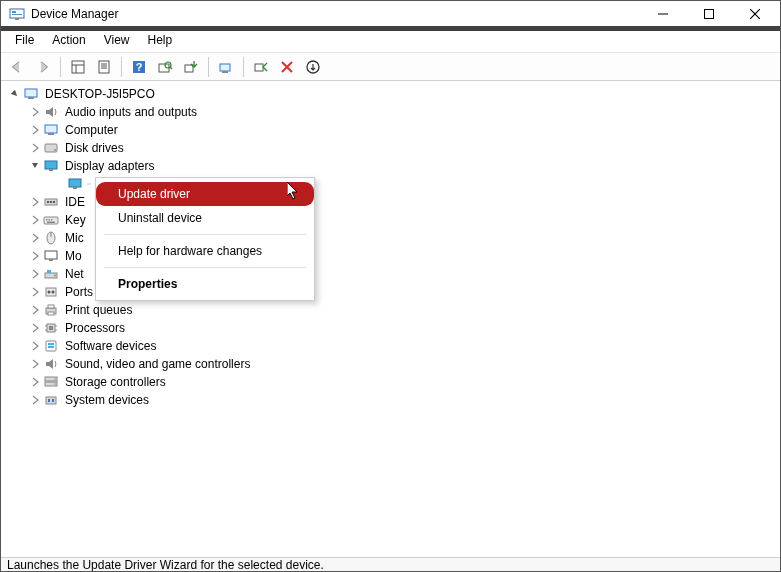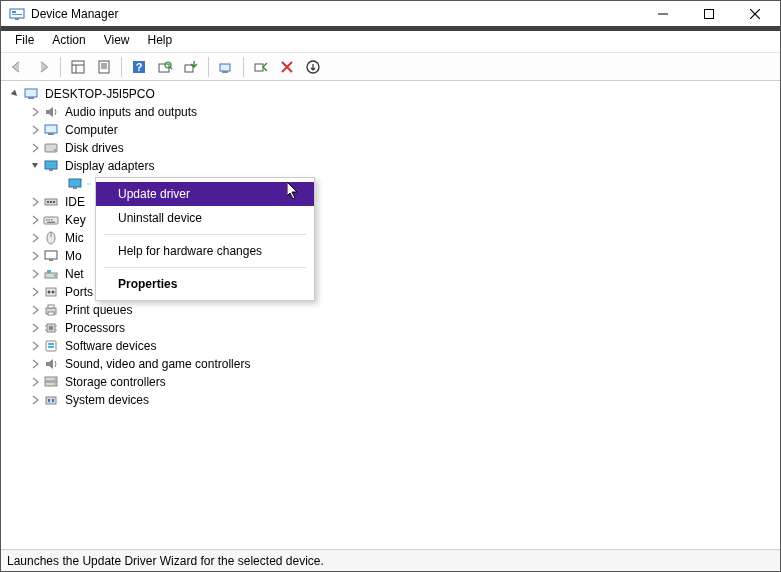--- a/index.html
+++ b/index.html
@@ -18,24 +18,24 @@
 .tree-row { display: flex; align-items: center; height: 18px; font-size: 12px; white-space: nowrap; cursor: default; }
 .tree-row .expander { width: 16px; height: 16px; display: flex; align-items: center; justify-content: center; color: #666; }
 .tree-row .dev-icon { width: 16px; height: 16px; margin-right: 4px; display: flex; align-items: center; justify-content: center; }
 .tree-row .label { padding: 1px 2px; }
 .tree-row.selected .label { background: #cce8ff; }
 .indent-0 { padding-left: 4px; align-items: center; }
 .indent-1 { padding-left: 24px; }
 .indent-2 { padding-left: 48px; }
 .context-menu { position: absolute; background: #fff; border: 1px solid #ccc; box-shadow: 3px 3px 6px rgba(0,0,0,0.2); min-width: 220px; padding: 4px 0; font-size: 12px; }
 .context-menu .cmenu-row { height: 24px; display: flex; align-items: center; padding: 0 22px; }
-.context-menu .cmenu-row.highlighted { background: #4c1d95; color: #fff; }
+.context-menu .cmenu-row.highlighted { background: #b91c1c; color: #fff; border-radius: 9px; }
 .context-menu .cmenu-sep { height: 1px; background: #e0e0e0; margin: 4px 8px; }
 .context-menu .cmenu-row.bold { font-weight: 700; }
-.statusbar { height: 22px; border-top: 1px solid #d0d0d0; display: flex; align-items: center; padding: 0 6px; font-size: 12px; background: #f7f7f7; }
+.statusbar { height: 14px; border-top: 1px solid #d0d0d0; display: flex; align-items: center; padding: 0 6px; font-size: 12px; background: #f7f7f7; }
 .cursor-arrow { position: absolute; width: 14px; height: 20px; pointer-events: none; z-index: 100; }
 svg { display: block; }
 </style>
 </head>
 <body>
 
 <div class="titlebar">
   <span class="app-icon">
     <svg width="16" height="16" viewBox="0 0 16 16">
         <rect x="1" y="3" width="14" height="9" fill="#fff" stroke="#2a6fb5"></rect>

